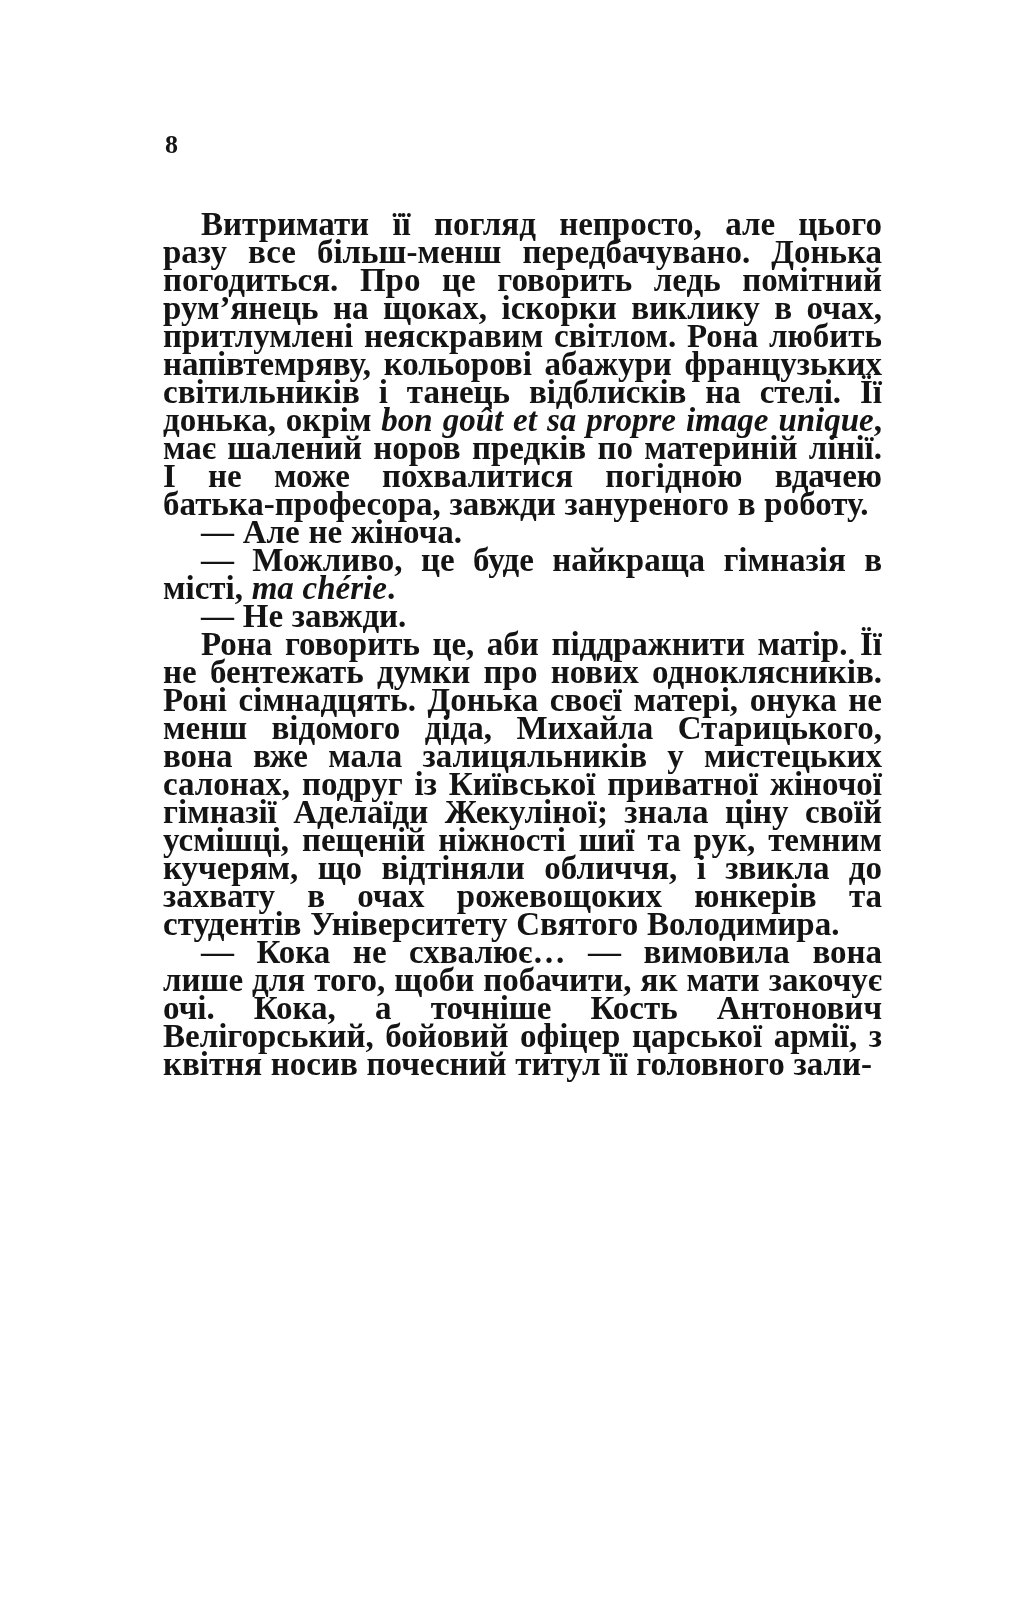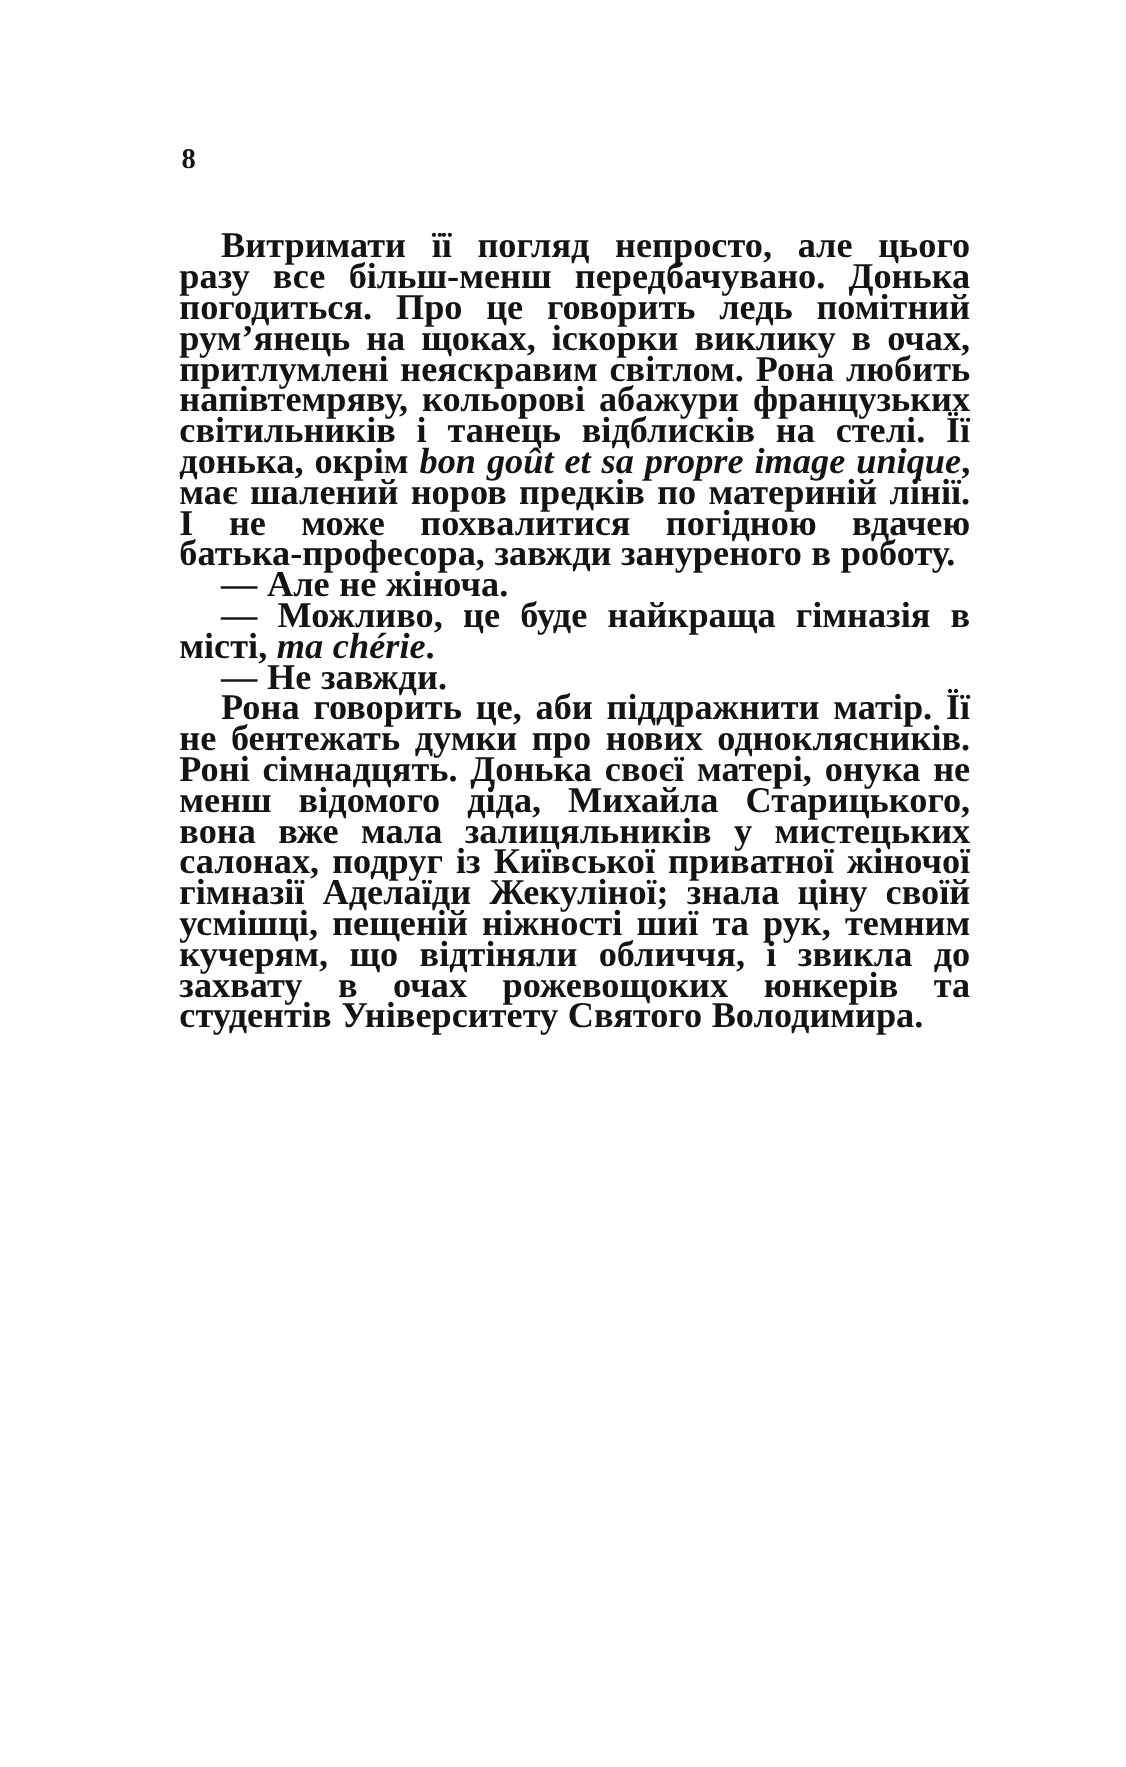--- a/index.html
+++ b/index.html
@@ -51,14 +51,15 @@
 <body>
 
 <div class="book-page" style="background: rgb(255, 255, 255); color: rgb(20, 20, 20);">
   <div class="page-number">8</div>
   <div class="text-block">
       <p class="para"><span>Витримати її погляд непросто, але цього разу все більш-менш передбачувано. Донька погодиться. Про це говорить ледь помітний рум’янець на щоках, іскорки виклику в очах, притлумлені неяскравим світлом. Рона любить напівтемряву, кольорові абажури французьких світильників і танець відблисків на стелі. Її донька, окрім </span><span class="italic">bon goût et sa propre image unique</span><span>, має шалений норов предків по материній лінії. І не може похвалитися погідною вдачею батька-професора, завжди зануреного в роботу.</span></p>
       <p class="para"><span>— Але не жіноча.</span></p>
       <p class="para"><span>— Можливо, це буде найкраща гімназія в місті, </span><span class="italic">ma chérie</span><span>.</span></p>
       <p class="para"><span>— Не завжди.</span></p>
       <p class="para"><span>Рона говорить це, аби піддражнити матір. Її не бентежать думки про нових одноклясників. Роні сімнадцять. Донька своєї матері, онука не менш відомого діда, Михайла Старицького, вона вже мала залицяльників у мистецьких салонах, подруг із Київської приватної жіночої гімназії Аделаїди Жекуліної; знала ціну своїй усмішці, пещеній ніжності шиї та рук, темним кучерям, що відтіняли обличчя, і звикла до захвату в очах рожевощоких юнкерів та студентів Університету Святого Володимира.</span></p>
+      <p class="para"><span>— Кока не схвалює… — вимовила вона лише для того, щоби побачити, як мати закочує очі. Кока, а точніше Кость Антонович Велігорський, бойовий офіцер царської армії, з квітня носив почесний титул її головного зали-</span></p>
     </div>
 </div>
 
 </body></html>

